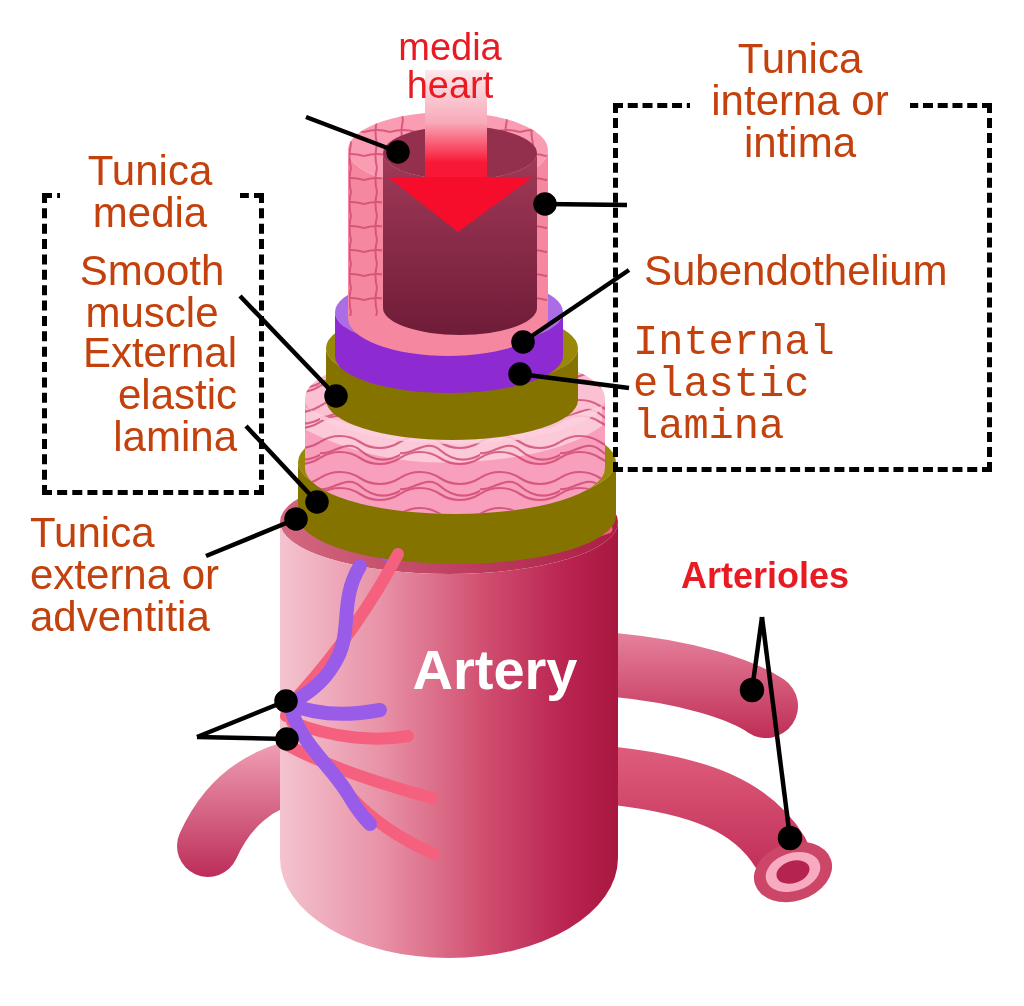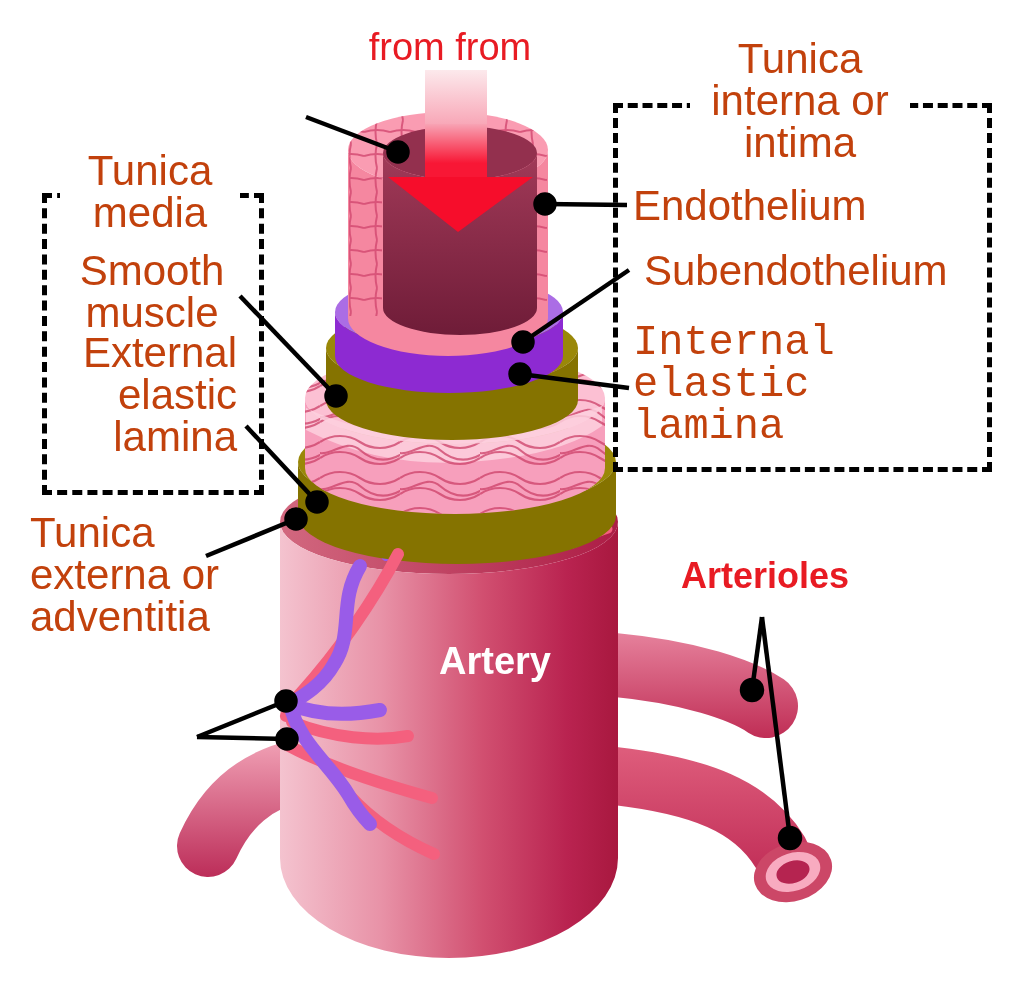--- a/index.html
+++ b/index.html
@@ -15,21 +15,21 @@
   .whitebg{background:#fff;}
   .dashbox{position:absolute;border:5px dashed #000;}
   #lbl-from-heart{left:350px;top:28px;width:200px;font-size:38px;}
   #lbl-lumen{left:150px;top:90px;width:152px;}
   #box-media{left:42px;top:193px;width:212px;height:292px;}
   #lbl-tunica-media{left:60px;top:150px;width:180px;z-index:3;}
   #lbl-smooth{left:62px;top:250px;width:180px;}
   #lbl-extlam{left:57px;top:332px;width:180px;}
   #lbl-texterna{left:30px;top:512px;width:240px;}
   #lbl-vasa{left:48px;top:688px;width:220px;}
-  #lbl-artery{left:390px;top:642px;width:210px;color:#fff;font-size:38px;}
+  #lbl-artery{left:390px;top:642px;width:210px;color:#fff;font-size:56px;}
   #lbl-arterioles{left:645px;top:558px;width:240px;font-size:36px;}
   #box-interna{left:613px;top:103px;width:369px;height:359px;}
   #lbl-tinterna{left:690px;top:38px;width:220px;z-index:3;}
   #lbl-endo{left:633px;top:185px;width:330px;}
   #lbl-subendo{left:644px;top:250px;width:360px;}
   #lbl-intlam{left:633px;top:322px;width:260px;font-family:Liberation Mono, monospace;}
 </style>
 </head>
 <body>
 
@@ -202,35 +202,34 @@
           <circle cx="752" cy="690" r="10"></circle>
       <line x1="762" y1="617" x2="790" y2="838"></line>
           <circle cx="790" cy="838" r="10"></circle>
     </g>
   </g>
 </svg>
 
 <div id="box-media" class="dashbox"></div>
 <div id="box-interna" class="dashbox"></div>
 
-<div id="lbl-from-heart" class="lbl red ctr">from from</div>
+<div id="lbl-from-heart" class="lbl red ctr">media heart</div>
 <div id="lbl-tunica-media" class="lbl ctr whitebg">Tunica
 media</div>
 <div id="lbl-smooth" class="lbl ctr">Smooth
 muscle</div>
 <div id="lbl-extlam" class="lbl rgt">External
 elastic
 lamina</div>
 <div id="lbl-texterna" class="lbl">Tunica
 externa or
 adventitia</div>
 <div id="lbl-artery" class="lbl ctr bold">Artery</div>
 <div id="lbl-arterioles" class="lbl red ctr bold">Arterioles</div>
 <div id="lbl-tinterna" class="lbl ctr whitebg">Tunica
 interna or
 intima</div>
-<div id="lbl-endo" class="lbl">Endothelium</div>
 <div id="lbl-subendo" class="lbl">Subendothelium</div>
 <div id="lbl-intlam" class="lbl">Internal
 elastic
 lamina</div>
 
 </div>
 
 </body></html>

